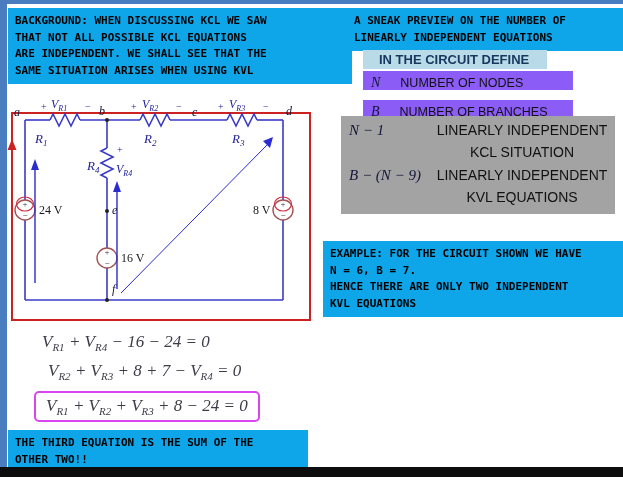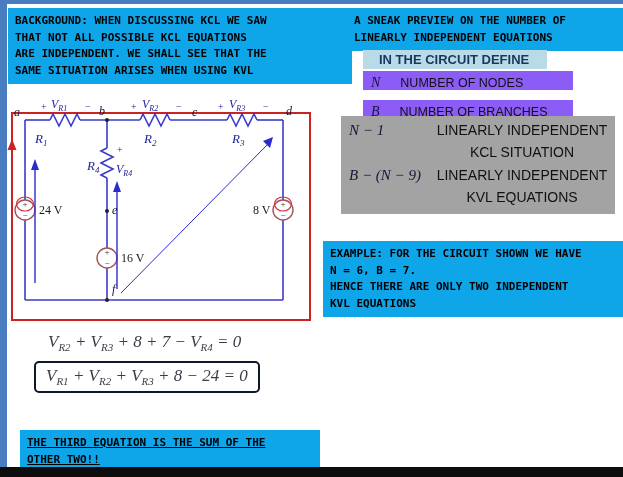--- a/index.html
+++ b/index.html
@@ -11,21 +11,21 @@
   .border-top  { position:absolute; left:0; top:0; width:100%; height:4px; background:#4a7cc0; }
   .bottom-bar  { position:absolute; left:0; bottom:0; width:100%; height:10px; background:#0d0d0d; }
 
   .bluebox {
     position:absolute; background:#0ea5e9; color:#000;
     font-family:"DejaVu Sans Mono", monospace; font-weight:bold;
     font-size:11px; line-height:1.5; padding:5px 7px; white-space:pre-line;
   }
   #bg-box { left:8px; top:8px; width:330px; }
   #example-box { left:323px; top:241px; width:294px; }
-  #footer-box { left:20px; top:430px; width:286px;text-decoration:underline; }
+  #footer-box { left:8px; top:430px; width:286px; }
   #preview-title { left:347px; top:8px; width:268px; }
 
   .def-strip {
     position:absolute; left:363px; top:50px; width:152px; height:15px;
     background:#b9dbe8; color:#17375e; font-size:13px; font-weight:600;
     padding:2px 16px;
   }
   .def-row {
     position:absolute; left:363px; width:202px; height:17px;
     background:#8b5cf6; padding:2px 0 0 8px;
@@ -50,21 +50,21 @@
 
   #equations { position:absolute; left:28px; top:332px; }
   .eq-row {
     margin-bottom:8px; font-family:"Liberation Serif", serif; font-style:italic;
     font-size:17px; color:#3d3d49;
   }
   .eq-row sub { font-size:11px; }
   .eq-0 { margin-left:14px; }
   .eq-1 { margin-left:20px; }
   .eq-2 { margin-left:6px; }
-  .eq-boxed { border:2px solid #0f172a; border-radius:5px; padding:3px 10px; display:inline-block; }
+  .eq-boxed { border:2px solid #d946ef; border-radius:5px; padding:3px 10px; display:inline-block; }
 
   
   .wire polyline { stroke:#3a3ac8; stroke-width:1.6; fill:none; }
   .res path { stroke:#3a3ac8; stroke-width:1.6; fill:none; }
   .src { fill:none; stroke:#a35252; stroke-width:1.4; }
   .redhl { fill:none; stroke:#cc3344; stroke-width:1.2; }
   .barrow { stroke:#2b2bd0; stroke-width:1.4; }
   .thin { stroke-width:1; }
   .nodelbl text { font-family:"Liberation Serif", serif; font-style:italic; font-size:12px; fill:#15153a; }
   .vlbl text { font-family:"Liberation Serif", serif; font-style:italic; font-size:12px; fill:#23239a; }
@@ -217,20 +217,21 @@
       <text class="srcpm" x="20" y="114">+</text>
       <text class="srcpm" x="20" y="125">−</text>
       <text class="srcpm" x="278" y="114">+</text>
       <text class="srcpm" x="278" y="125">−</text>
       <text class="srcpm" x="102" y="162">+</text>
       <text class="srcpm" x="102" y="173">−</text>
     </g>
   </svg>
 
   <div id="equations">
+      <div class="eq-row eq-0"><span><span>V</span><sub>R1</sub><span> + V</span><sub>R4</sub><span> − 16 − 24 = 0</span></span></div>
       <div class="eq-row eq-1"><span><span>V</span><sub>R2</sub><span> + V</span><sub>R3</sub><span> + 8 + 7 − V</span><sub>R4</sub><span> = 0</span></span></div>
       <div class="eq-row eq-2"><span class="eq-boxed"><span>V</span><sub>R1</sub><span> + V</span><sub>R2</sub><span> + V</span><sub>R3</sub><span> + 8 − 24 = 0</span></span></div>
     </div>
 
   <div class="bluebox" id="footer-box">THE THIRD EQUATION IS THE SUM OF THE
 OTHER TWO!!</div>
 
   <div class="bottom-bar"></div>
 </div>
 

